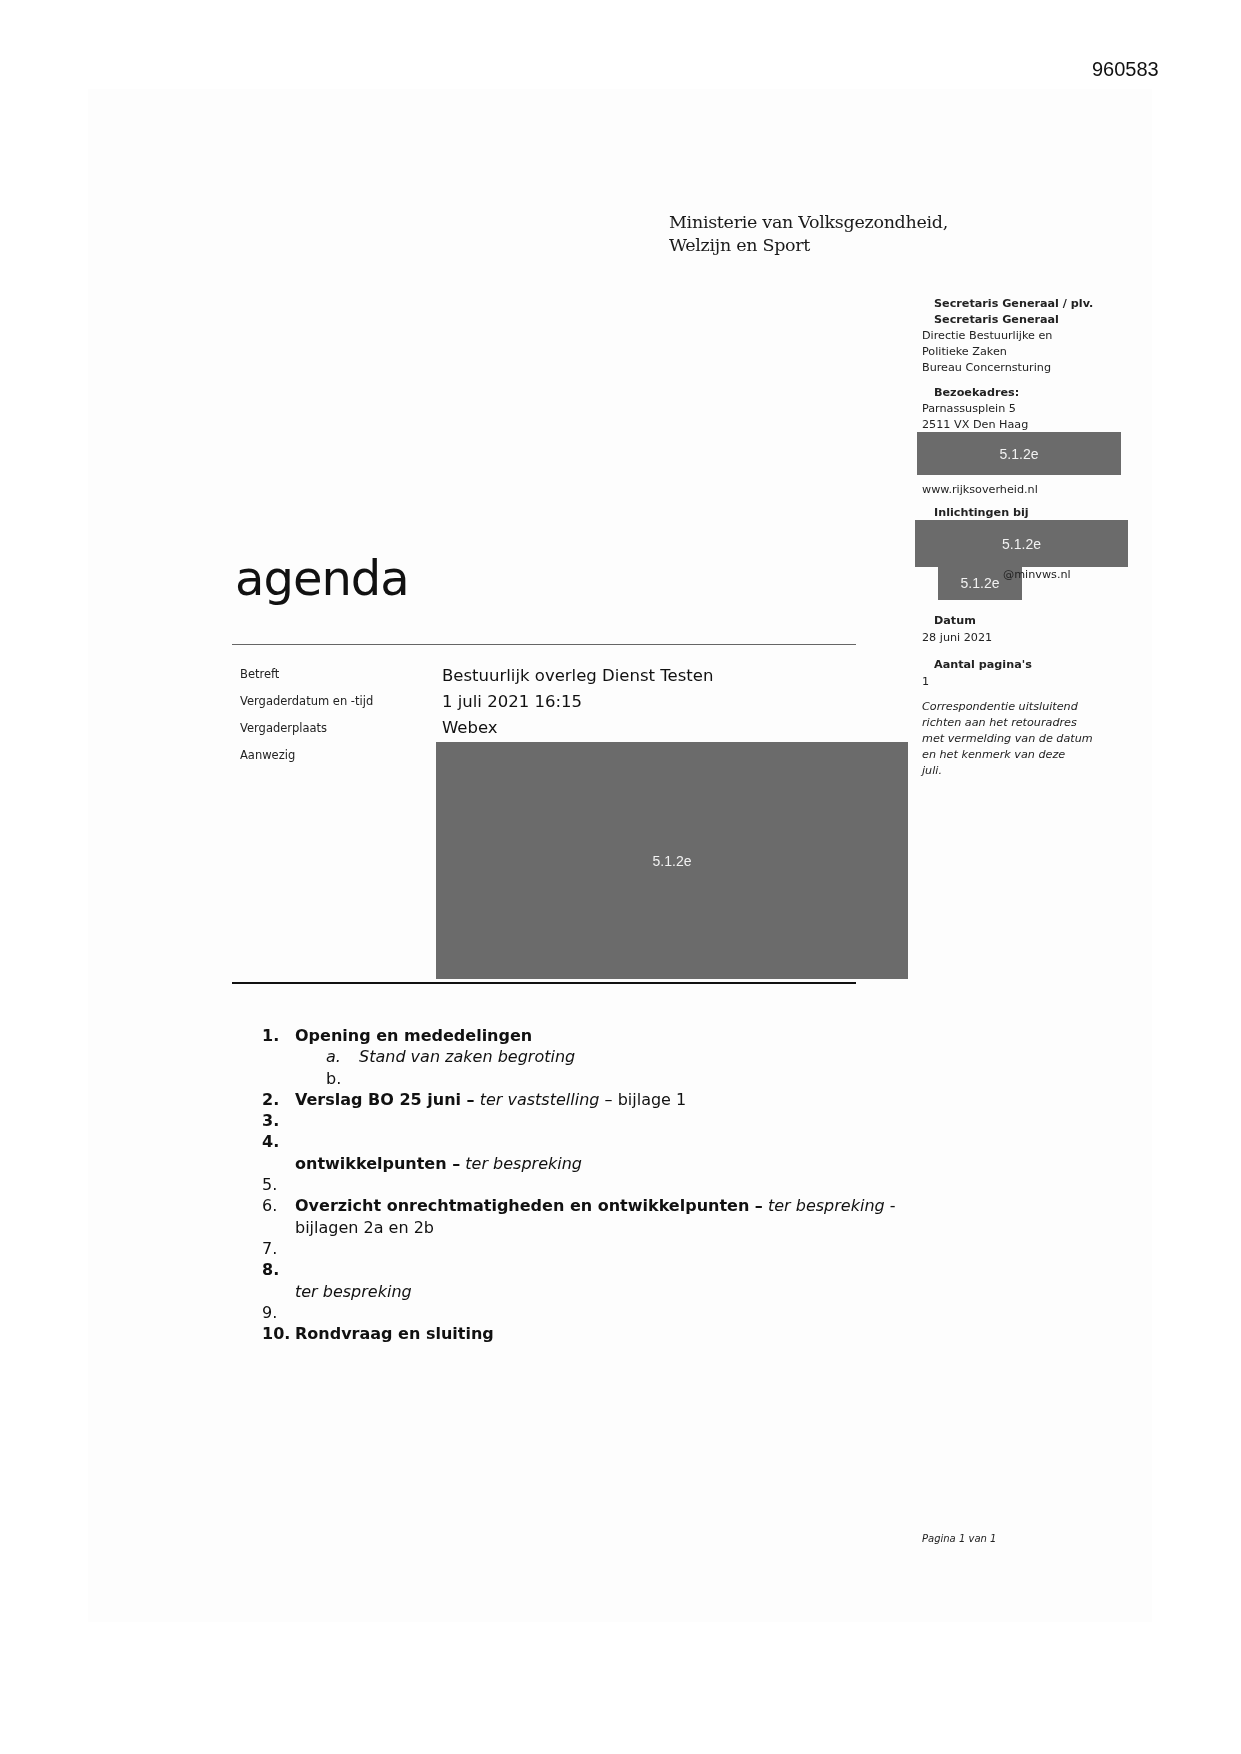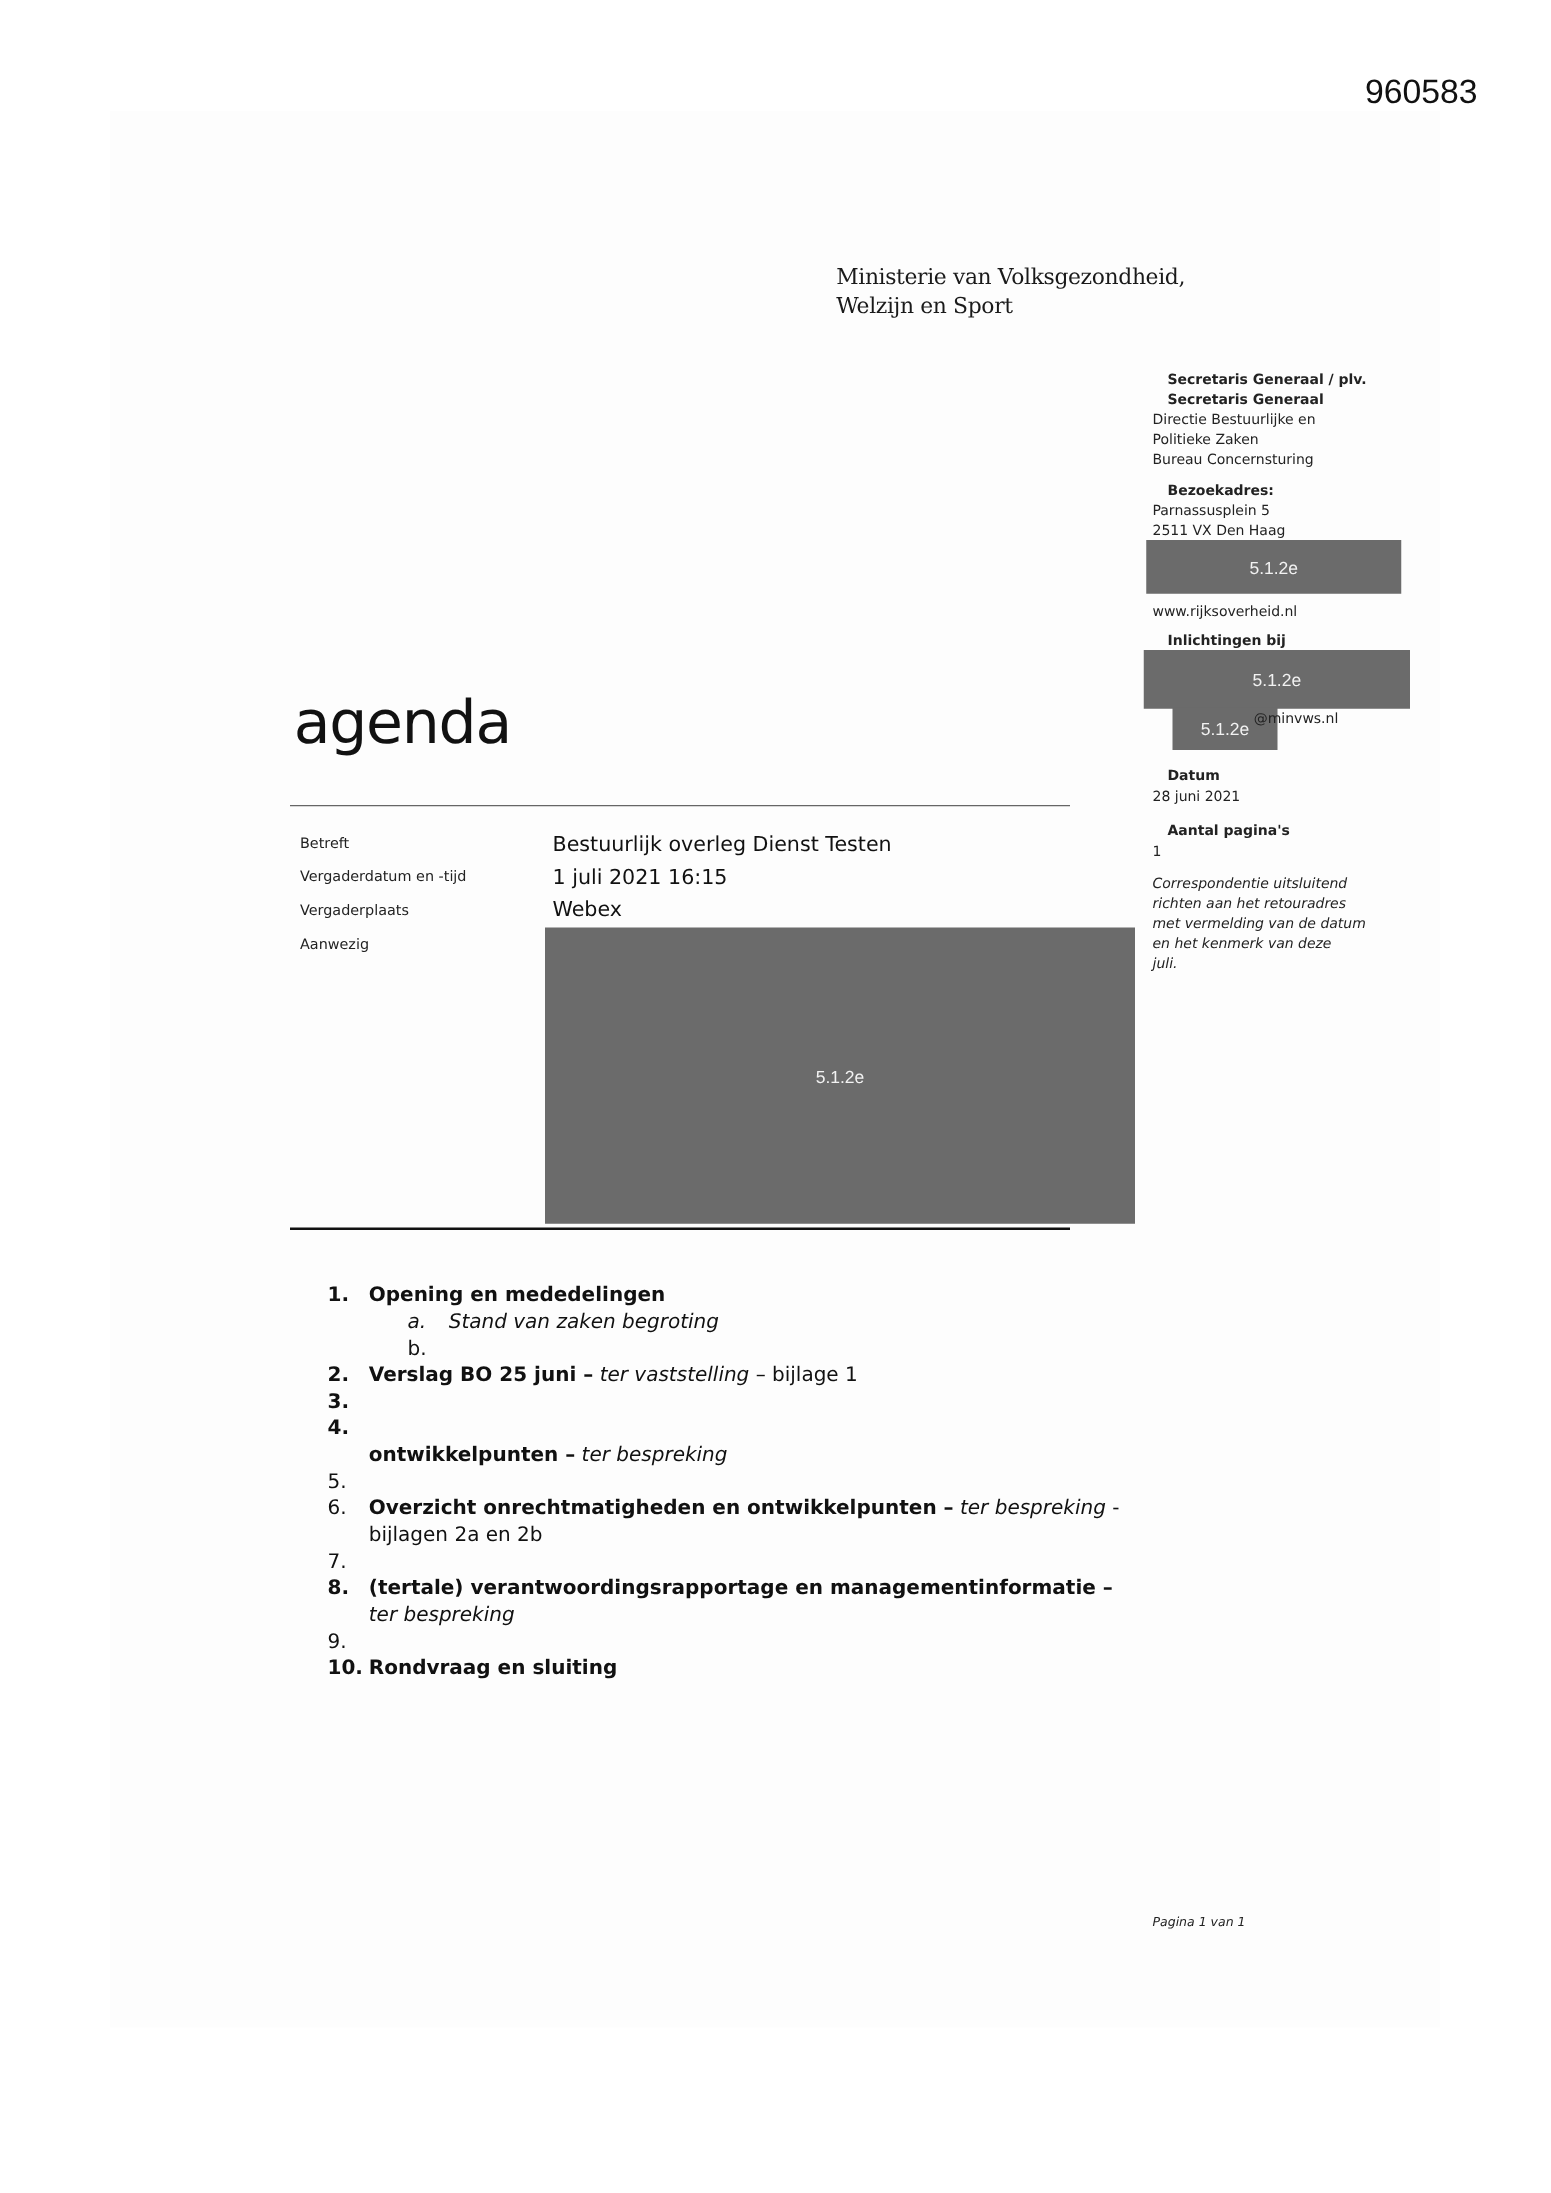--- a/index.html
+++ b/index.html
@@ -13,21 +13,21 @@
     }
     .page-inner {
       position: absolute;
       left: 88px; top: 89px;
       width: 1064px; height: 1533px;
       background: #fdfdfd;
     }
     .doc-number {
       position: absolute; left: 1092px; top: 58px;
       font-family: "Liberation Sans", sans-serif;
-      font-size: 27px; color: #111;
+      font-size: 20px; color: #111;
     }
     .ministry {
       position: absolute; left: 669px; top: 211px;
       font-family: "DejaVu Serif", serif;
       font-size: 17.5px; line-height: 23px; color: #1a1a1a;
       letter-spacing: -0.3px;
     }
     .redact {
       position: absolute; background: #6b6b6b; color: #f2f2f2;
       font-family: "Liberation Sans", sans-serif;
@@ -163,21 +163,21 @@
     <span class="t-b">Overzicht onrechtmatigheden en ontwikkelpunten –</span>
     <span class="t-i">ter bespreking</span>
     <span>-</span><br>
     <span>bijlagen 2a en 2b</span>
   </div>
   <div class="item">
     <span class="num">7.</span>&nbsp;
   </div>
   <div class="item bold-num">
     <span class="num">8.</span>
-    <span class="t-b">(tertale) verantwoordingsrapportage en managementinformatie –</span><br>
+    <br>
     <span class="t-i">ter bespreking</span>
   </div>
   <div class="item">
     <span class="num">9.</span>&nbsp;
   </div>
   <div class="item bold-num">
     <span class="num">10.</span>
     <span class="t-b">Rondvraag en sluiting</span>
   </div>
 </div>

